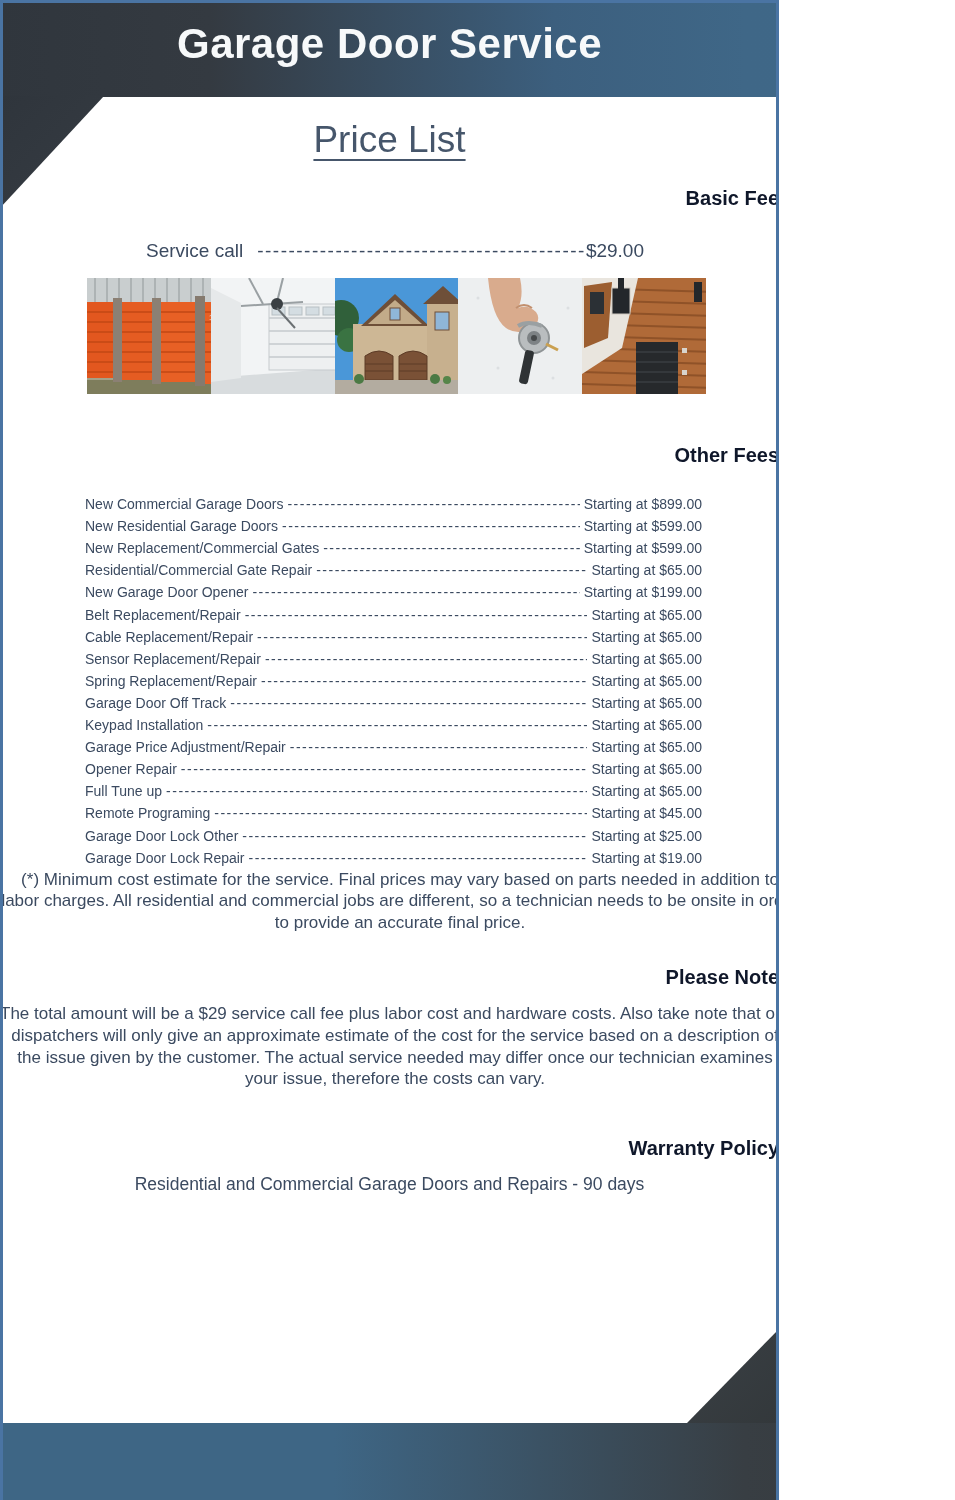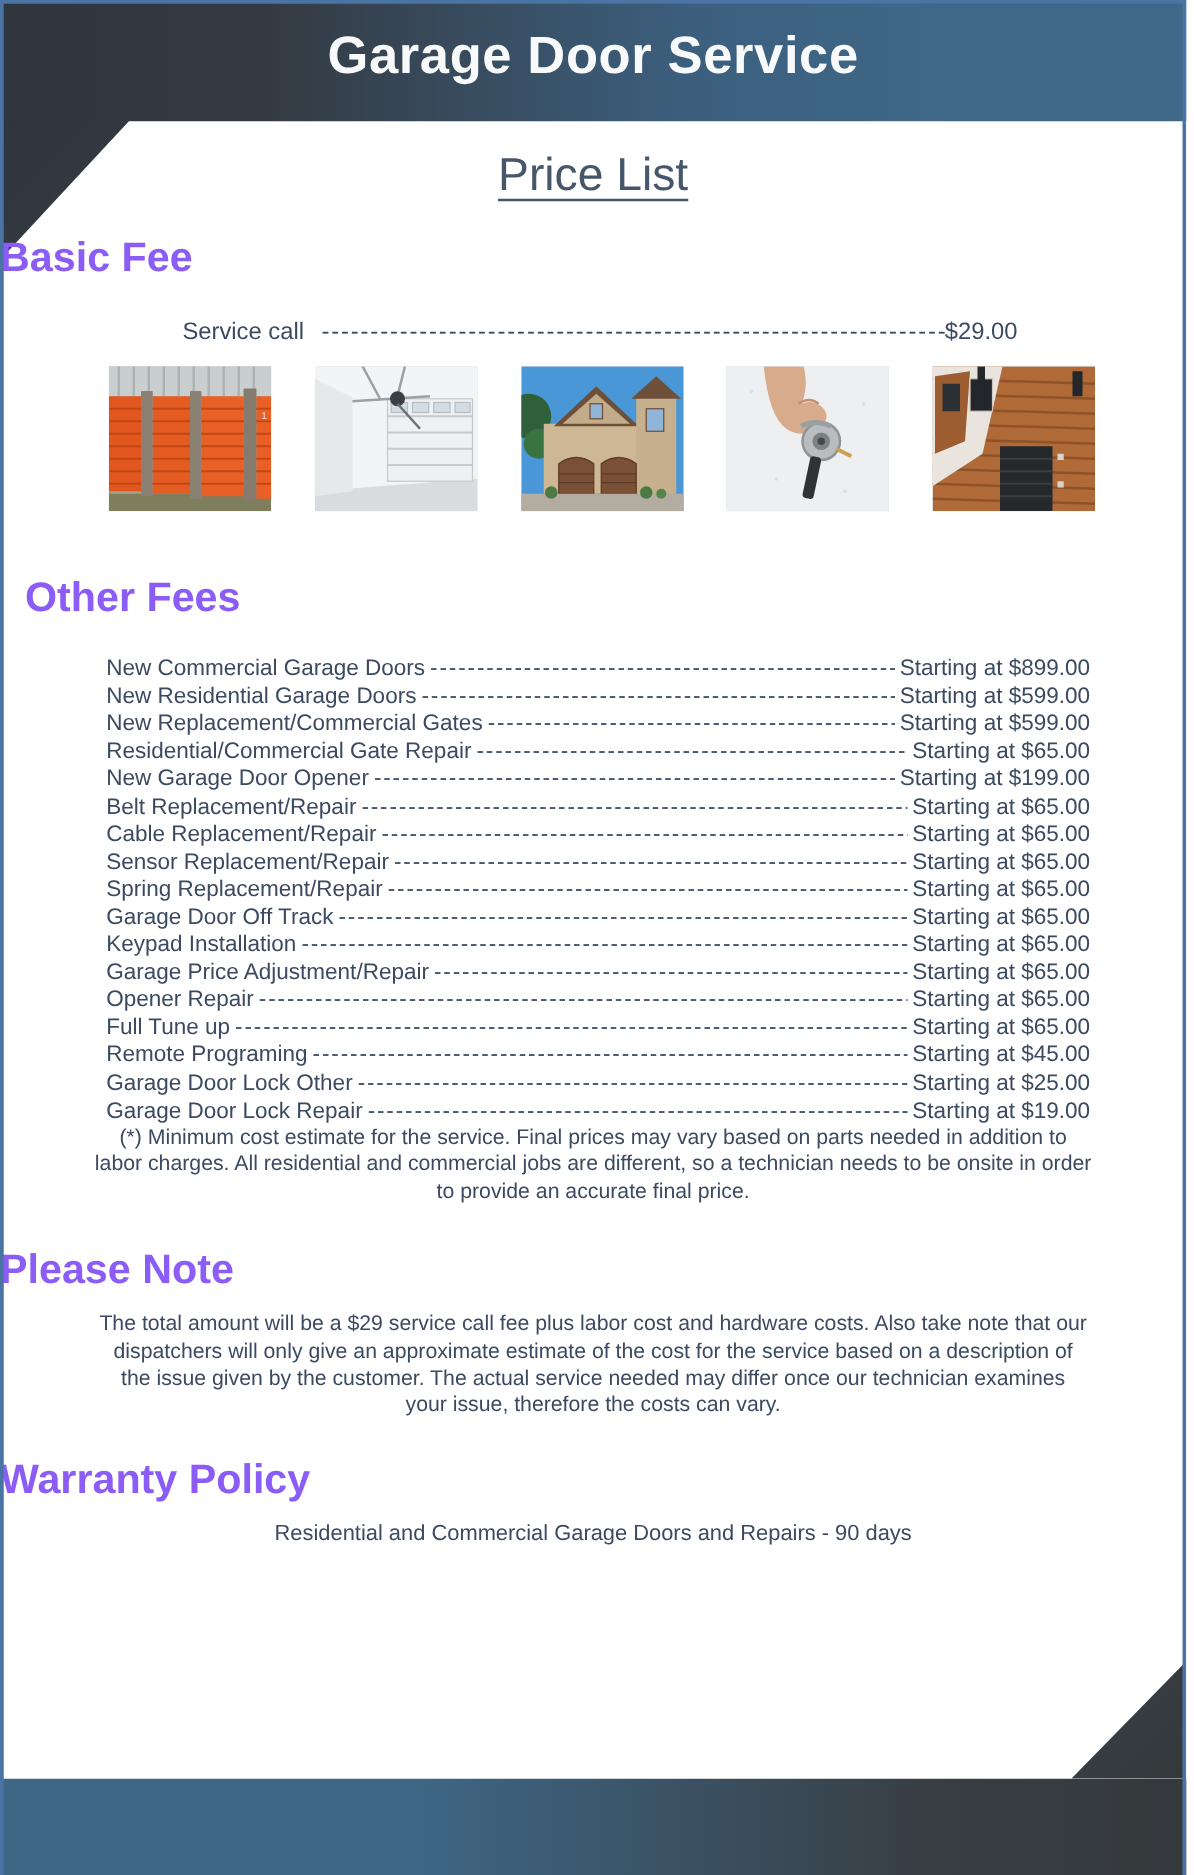--- a/index.html
+++ b/index.html
@@ -1,17 +1,17 @@
 <!DOCTYPE html>
 <html><head>
 <meta charset="utf-8">
 <style>
   html,body{margin:0;padding:0;background:#fff;}
   .canvas{
-    position:relative;width:949px;height:1500px;overflow:hidden;
+    position:relative;width:779px;height:1500px;overflow:hidden;
     font-family:"Liberation Sans",sans-serif;background:#ffffff;
   }
   
   .header-band{
     position:absolute;top:0;left:0;width:955px;height:97px;z-index:1;
     background:linear-gradient(90deg,#30363d 0%,#343a41 22%,#3c5f7e 58%,#3f6787 78%,#3f6888 100%);
   }
   .corner-tl{
     position:absolute;top:96px;left:0;width:104px;height:112px;z-index:2;
     background:linear-gradient(135deg,#2f353c 0%,#363c43 100%);
@@ -37,28 +37,28 @@
     font-size:42px;font-weight:700;color:#f7f9fa;letter-spacing:.5px;
   }
   .price-list-title{
     margin:22px auto 0;text-align:center;font-size:37px;font-weight:400;color:#46566b;
   }
   .price-list-title span{
     text-decoration:underline;text-decoration-thickness:2px;text-underline-offset:7px;
     text-decoration-color:#46566b;
   }
   .section-heading{
-    text-align:left;font-size:33px;font-weight:700;color:#8b5cf6;margin:0;
+    text-align:right;font-size:20px;font-weight:700;color:#0f172a;margin:0;
   }
   .h-basic{margin-top:26px;}
   .h-other{margin-top:50px;margin-left:20px;}
   .h-note{margin-top:32px;}
-  .h-warranty{margin-top:29px;}
+  .h-warranty{margin-top:47px;}
   .fee-row{
-    display:flex;align-items:baseline;font-size:18px;color:#3b4a60;line-height:22.1px;
+    display:flex;align-items:baseline;font-size:14px;color:#3b4a60;line-height:22.1px;
   }
   .fee-label{white-space:nowrap;}
   .leader{
     flex:1 1 auto;overflow:hidden;white-space:nowrap;margin:0 4px;
     letter-spacing:1.5px;color:#3b4a60;
   }
   .fee-price{white-space:nowrap;}
   .service-row{margin:30px 135px 0 146px;font-size:19px;}
   .service-row .leader{margin:0 0 0 14px;}
   .fees-list{margin:26px 77px 0 85px;}

